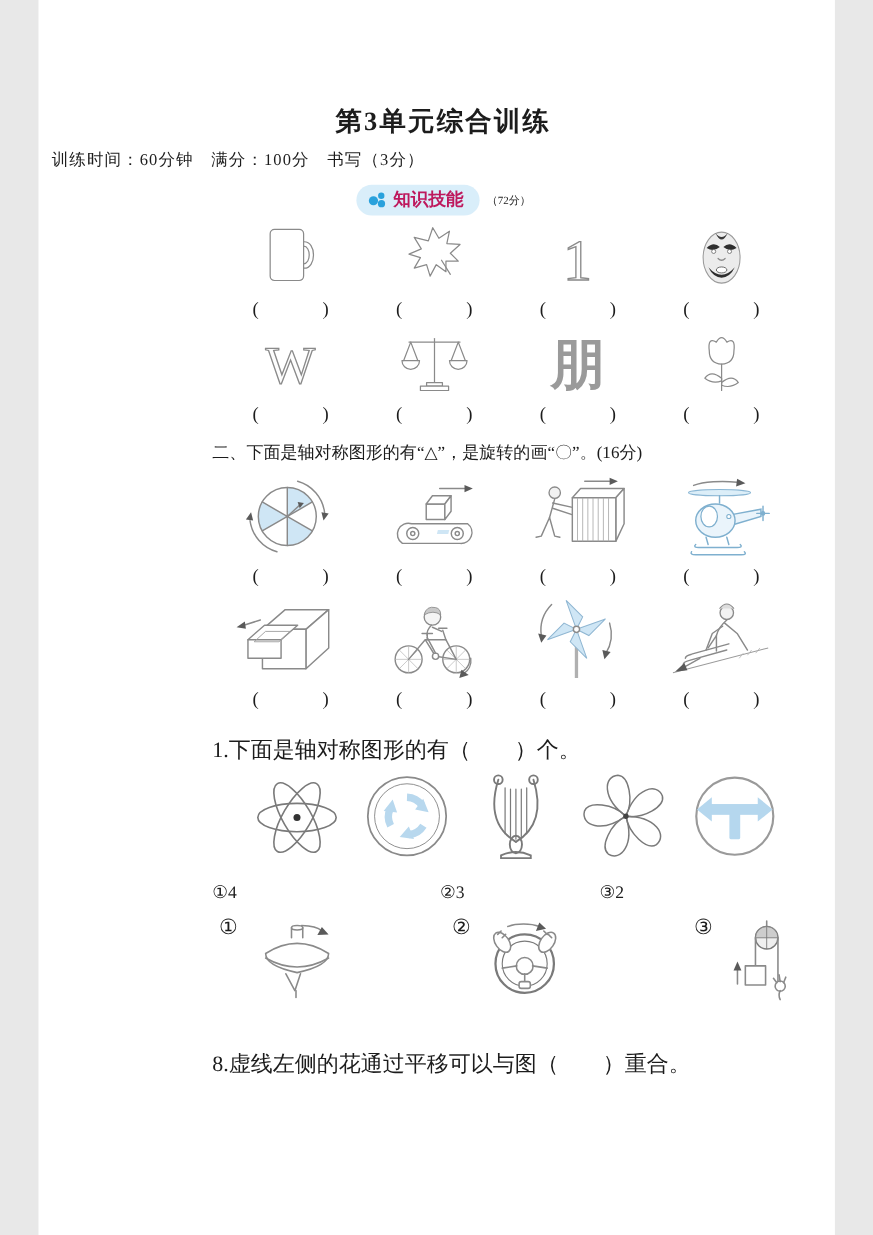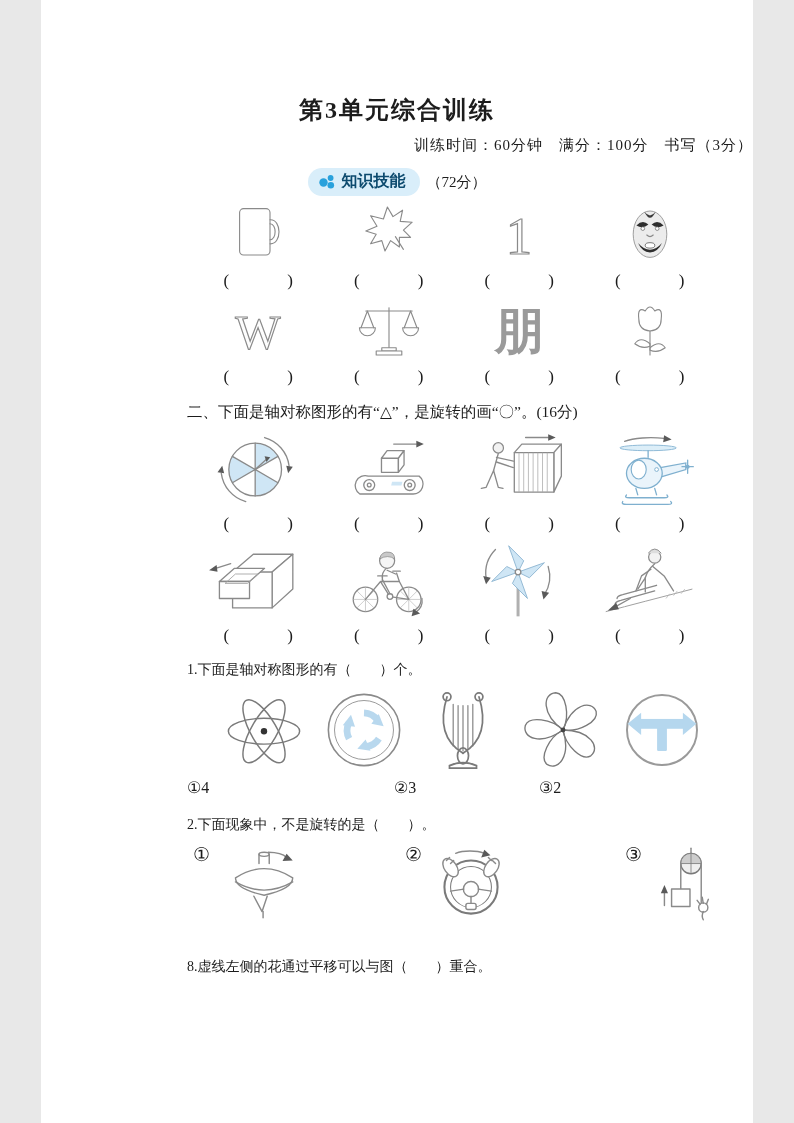--- a/index.html
+++ b/index.html
@@ -1,37 +1,37 @@
 <!DOCTYPE html>
 <html><head>
 <meta charset="utf-8">
 <style>
   html,body{margin:0;padding:0;background:#e8e8e8;}
   .page{width:712px;height:1123px;margin:0 auto;background:#ffffff;position:relative;overflow:hidden;
-        font-family:"Liberation Serif","DejaVu Serif",serif;color:#1c1c1c;}
+        font-family:"Liberation Serif","DejaVu Serif",serif;color:#1c1c1c;padding-left:12px;}
   .title{padding-top:94px;text-align:center;font-size:24px;font-weight:bold;letter-spacing:2px;}
-  .meta{text-align:right;font-size:15px;margin-top:10px;letter-spacing:1px;margin-left:20px;}
+  .meta{text-align:left;font-size:15px;margin-top:10px;letter-spacing:1px;}
   .badgerow{display:flex;justify-content:center;align-items:center;margin-top:13px;gap:7px;}
   .pill{display:inline-flex;align-items:center;gap:6px;background:#d9eefa;border-radius:15px;
-        padding:3px 14px 4px 10px;color:#0c4a6e;font-weight:bold;font-size:16px;
+        padding:3px 14px 4px 10px;color:#be185d;font-weight:bold;font-size:16px;
         font-family:"Liberation Sans","DejaVu Sans",sans-serif;}
-  .score{font-size:15px;}
+  .score{font-size:10px;}
   .content{margin-left:146px;width:528px;}
   .qheading{font-size:15.5px;margin-top:13px;line-height:22px;}
-  .subq{font-size:14px;margin-top:12px;line-height:22px;}
+  .subq{font-size:20px;margin-top:24px;line-height:22px;}
   .grid4{display:grid;grid-template-columns:repeat(4,1fr);padding-left:6px;}
   .grid5{display:grid;grid-template-columns:repeat(5,1fr);padding-left:30px;margin-top:6px;}
   .cell{display:flex;flex-direction:column;align-items:center;margin-top:7px;}
   .cell svg.im{width:118px;height:64px;display:block;}
   .cell svg.im2{width:120px;height:80px;display:block;}
   .bracket{display:flex;gap:58px;font-size:17px;margin-top:3px;line-height:22px;}
   .glyphbox{height:64px;display:flex;align-items:center;justify-content:center;width:118px;}
   .peng{font-size:50px;font-weight:bold;color:#9a9a9a;font-family:"Liberation Sans","DejaVu Sans",sans-serif;}
   .g5 svg{width:94px;height:86px;display:block;}
-  .optrow{position:relative;height:24px;margin-top:5px;font-size:16px;}
+  .optrow{position:relative;height:24px;margin-top:16px;font-size:16px;}
   .optrow span{position:absolute;top:0;}
   .opt1{left:0;} .opt2{left:207px;} .opt3{left:352px;}
   .sub2row{position:relative;height:102px;margin-top:6px;}
   .numgroup{position:absolute;top:0;display:flex;align-items:flex-start;gap:3px;}
   .ng1{left:6px;} .ng2{left:218px;} .ng3{left:438px;}
   .circnum{font-size:19px;line-height:26px;}
   .numgroup svg{width:92px;height:86px;display:block;}
   
   .ln{stroke:#8a8a8a;stroke-width:1.4;fill:none;stroke-linecap:round;stroke-linejoin:round;}
   .fw{fill:#ffffff;stroke:#8a8a8a;stroke-width:1.4;stroke-linejoin:round;}
@@ -390,21 +390,20 @@
         </svg>
       </div>
     </div>
 
     <div class="optrow">
       <span class="opt1">①4</span>
       <span class="opt2">②3</span>
       <span class="opt3">③2</span>
     </div>
 
-    <div class="subq">2.下面现象中，不是旋转的是（　　）。</div>
 
     <div class="sub2row">
       <div class="numgroup ng1">
         <span class="circnum">①</span>
         <svg viewBox="0 0 90 80">
           <path d="M54 8 A20 8 0 0 1 72 13" class="ln" stroke-width="1"></path>
             <polygon points="72,9.5 78,16 68,16.5" class="ah"></polygon>
           <ellipse cx="50" cy="10" rx="5" ry="2" class="fw"></ellipse>
           <path d="M45 10 V19 M55 10 V19" class="ln"></path>
           <path d="M22 33 Q50 15 78 33 Q78 44 50 50 Q22 44 22 33 Z" class="fw"></path>

